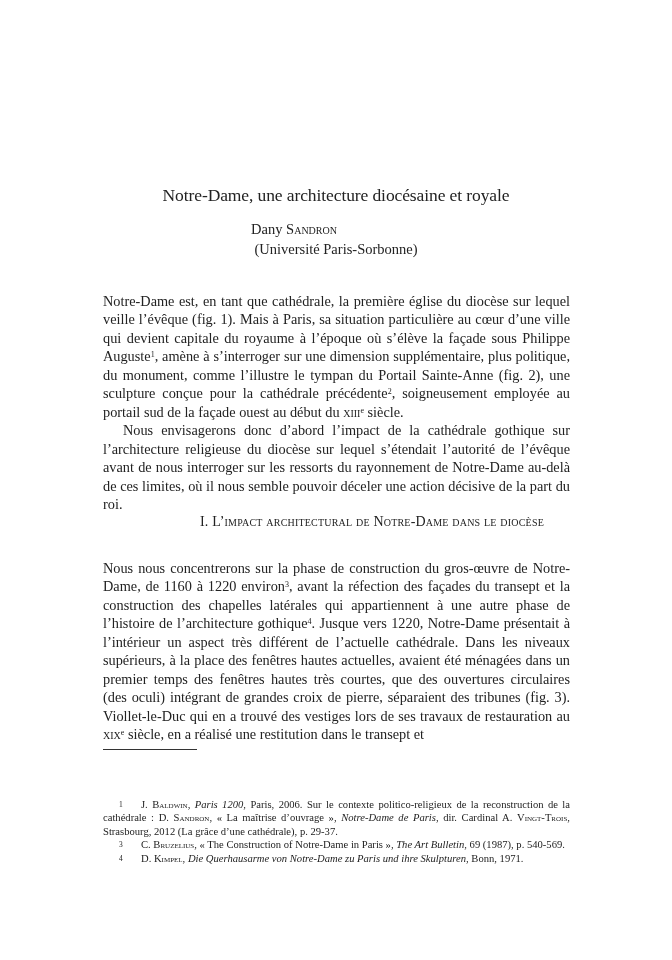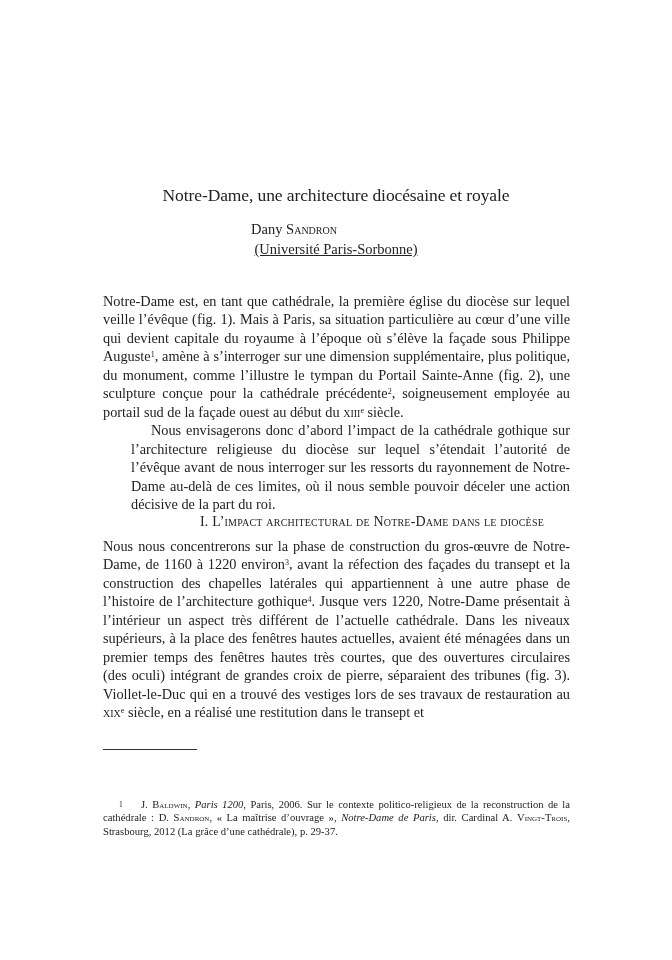--- a/index.html
+++ b/index.html
@@ -1,28 +1,28 @@
 <!DOCTYPE html>
 <html><head>
 <meta charset="utf-8">
 <style>
   html, body { margin:0; padding:0; background:#ffffff; }
   body { width:672px; height:960px; position:relative; overflow:hidden;
          font-family:"Liberation Serif", "DejaVu Serif", serif; color:#222; }
   .title { position:absolute; top:185px; left:0; width:672px; text-align:center;
            font-size:17.5px; letter-spacing:-0.1px; }
   .author { position:absolute; top:221px; left:0; width:588px; text-align:center; font-size:14.5px; }
-  .affil { position:absolute; top:241px; left:0; width:672px; text-align:center; font-size:14.5px;text-decoration:underline; }
+  .affil { position:absolute; top:241px; left:0; width:672px; text-align:center; font-size:14.5px; }
   .sc { font-variant:small-caps; }
   .body { position:absolute; left:103px; width:467px; font-size:14.3px; line-height:18.45px;
           text-align:justify; }
   .body p { margin:0;font-family:Liberation Serif, serif; }
-  .body p.indent { text-indent:20px;margin-left:28px; }
+  .body p.indent { text-indent:20px; }
   #sect1 { top:292px; }
-  #sect2 { top:537px; }
+  #sect2 { top:559px; }
   .heading { position:absolute; top:514px; left:0; width:672px; text-align:center;
              font-size:14px; font-variant:small-caps; letter-spacing:0.2px;padding-left:36px; }
   sup { font-size:8px; vertical-align:top; position:relative; top:-1px; }
   .fnrule { position:absolute; top:749px; left:103px; width:94px; height:0; border-top:1px solid #333; }
   .footnotes { position:absolute; top:755px; left:103px; width:467px; font-size:10.6px; line-height:13.4px;
                text-align:justify;margin-top:43px; }
   .fn { margin:0; text-indent:16px; }
   .fn .num { display:inline-block; width:22px; font-size:7.5px; vertical-align:top; text-indent:0; }
   i { font-style:italic; }
 </style>
@@ -41,13 +41,15 @@
 <div class="heading">I. L’impact architectural de Notre-Dame dans le diocèse</div>
 
 <div class="body" id="sect2">
   <p><span>Nous nous concentrerons sur la phase de construction du gros-œuvre de Notre-Dame, de 1160 à 1220 environ</span><sup>3</sup><span>, avant la réfection des façades du transept et la construction des chapelles latérales qui appartiennent à une autre phase de l’histoire de l’architecture gothique</span><sup>4</sup><span>. Jusque vers 1220, Notre-Dame présentait à l’intérieur un aspect très différent de l’actuelle cathédrale. Dans les niveaux supérieurs, à la place des fenêtres hautes actuelles, avaient été ménagées dans un premier temps des fenêtres hautes très courtes, que des ouvertures circulaires (des oculi) intégrant de grandes croix de pierre, séparaient des tribunes (fig. 3). Viollet-le-Duc qui en a trouvé des vestiges lors de ses travaux de restauration au </span><span class="sc">xix</span><sup>e</sup><span> siècle, en a réalisé une restitution dans le transept et</span></p>
 </div>
 
 <div class="fnrule"></div>
 
 <div class="footnotes">
   <p class="fn"><span class="num">1</span><span class="sc">J. Baldwin</span>, <i>Paris 1200</i><span>, Paris, 2006. Sur le contexte politico-religieux de la reconstruction de la cathédrale : </span><span class="sc">D. Sandron</span><span>, « La maîtrise d’ouvrage », </span><i>Notre-Dame de Paris</i><span>, dir. Cardinal A. </span><span class="sc">Vingt-Trois</span><span>, Strasbourg, 2012 (La grâce d’une cathédrale), p. 29-37.</span></p>
+  <p class="fn"><span class="num">3</span><span class="sc">C. Bruzelius</span><span>, « The Construction of Notre-Dame in Paris », </span><i>The Art Bulletin</i><span>, 69 (1987), p. 540-569.</span></p>
+  <p class="fn"><span class="num">4</span><span class="sc">D. Kimpel</span><span>, </span><i>Die Querhausarme von Notre-Dame zu Paris und ihre Skulpturen</i><span>, Bonn, 1971.</span></p>
 </div>
 
 </body></html>

